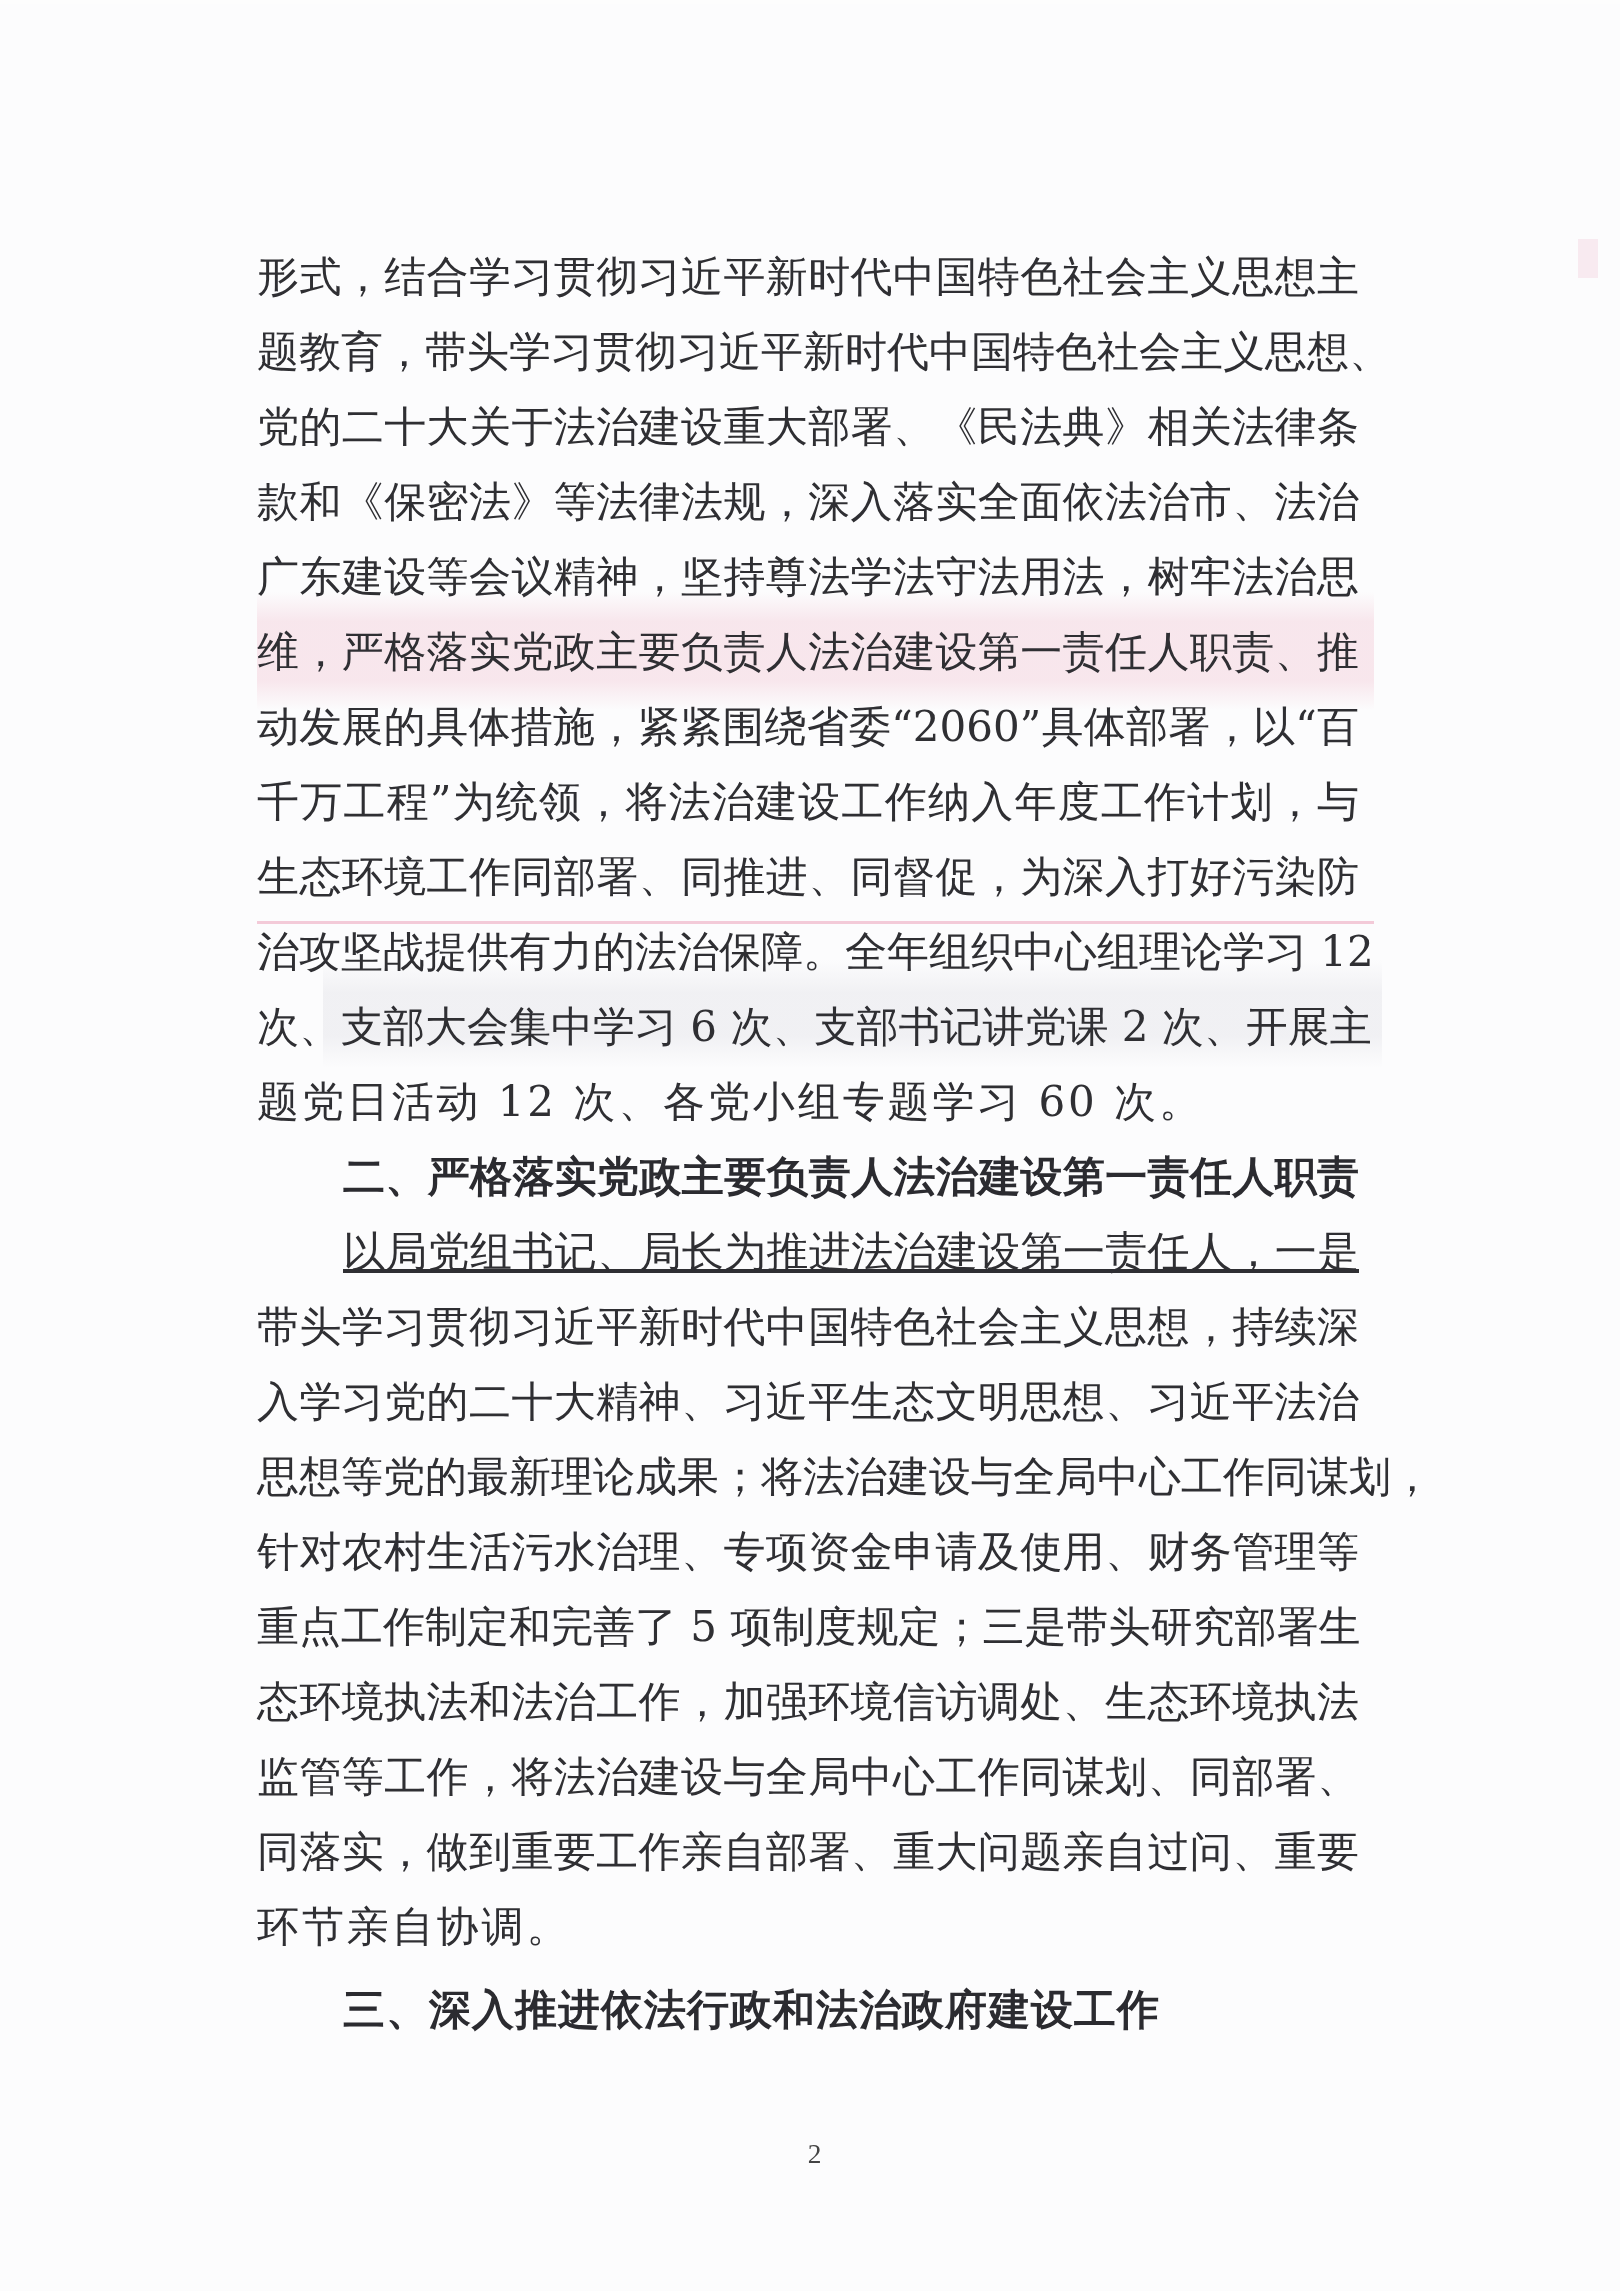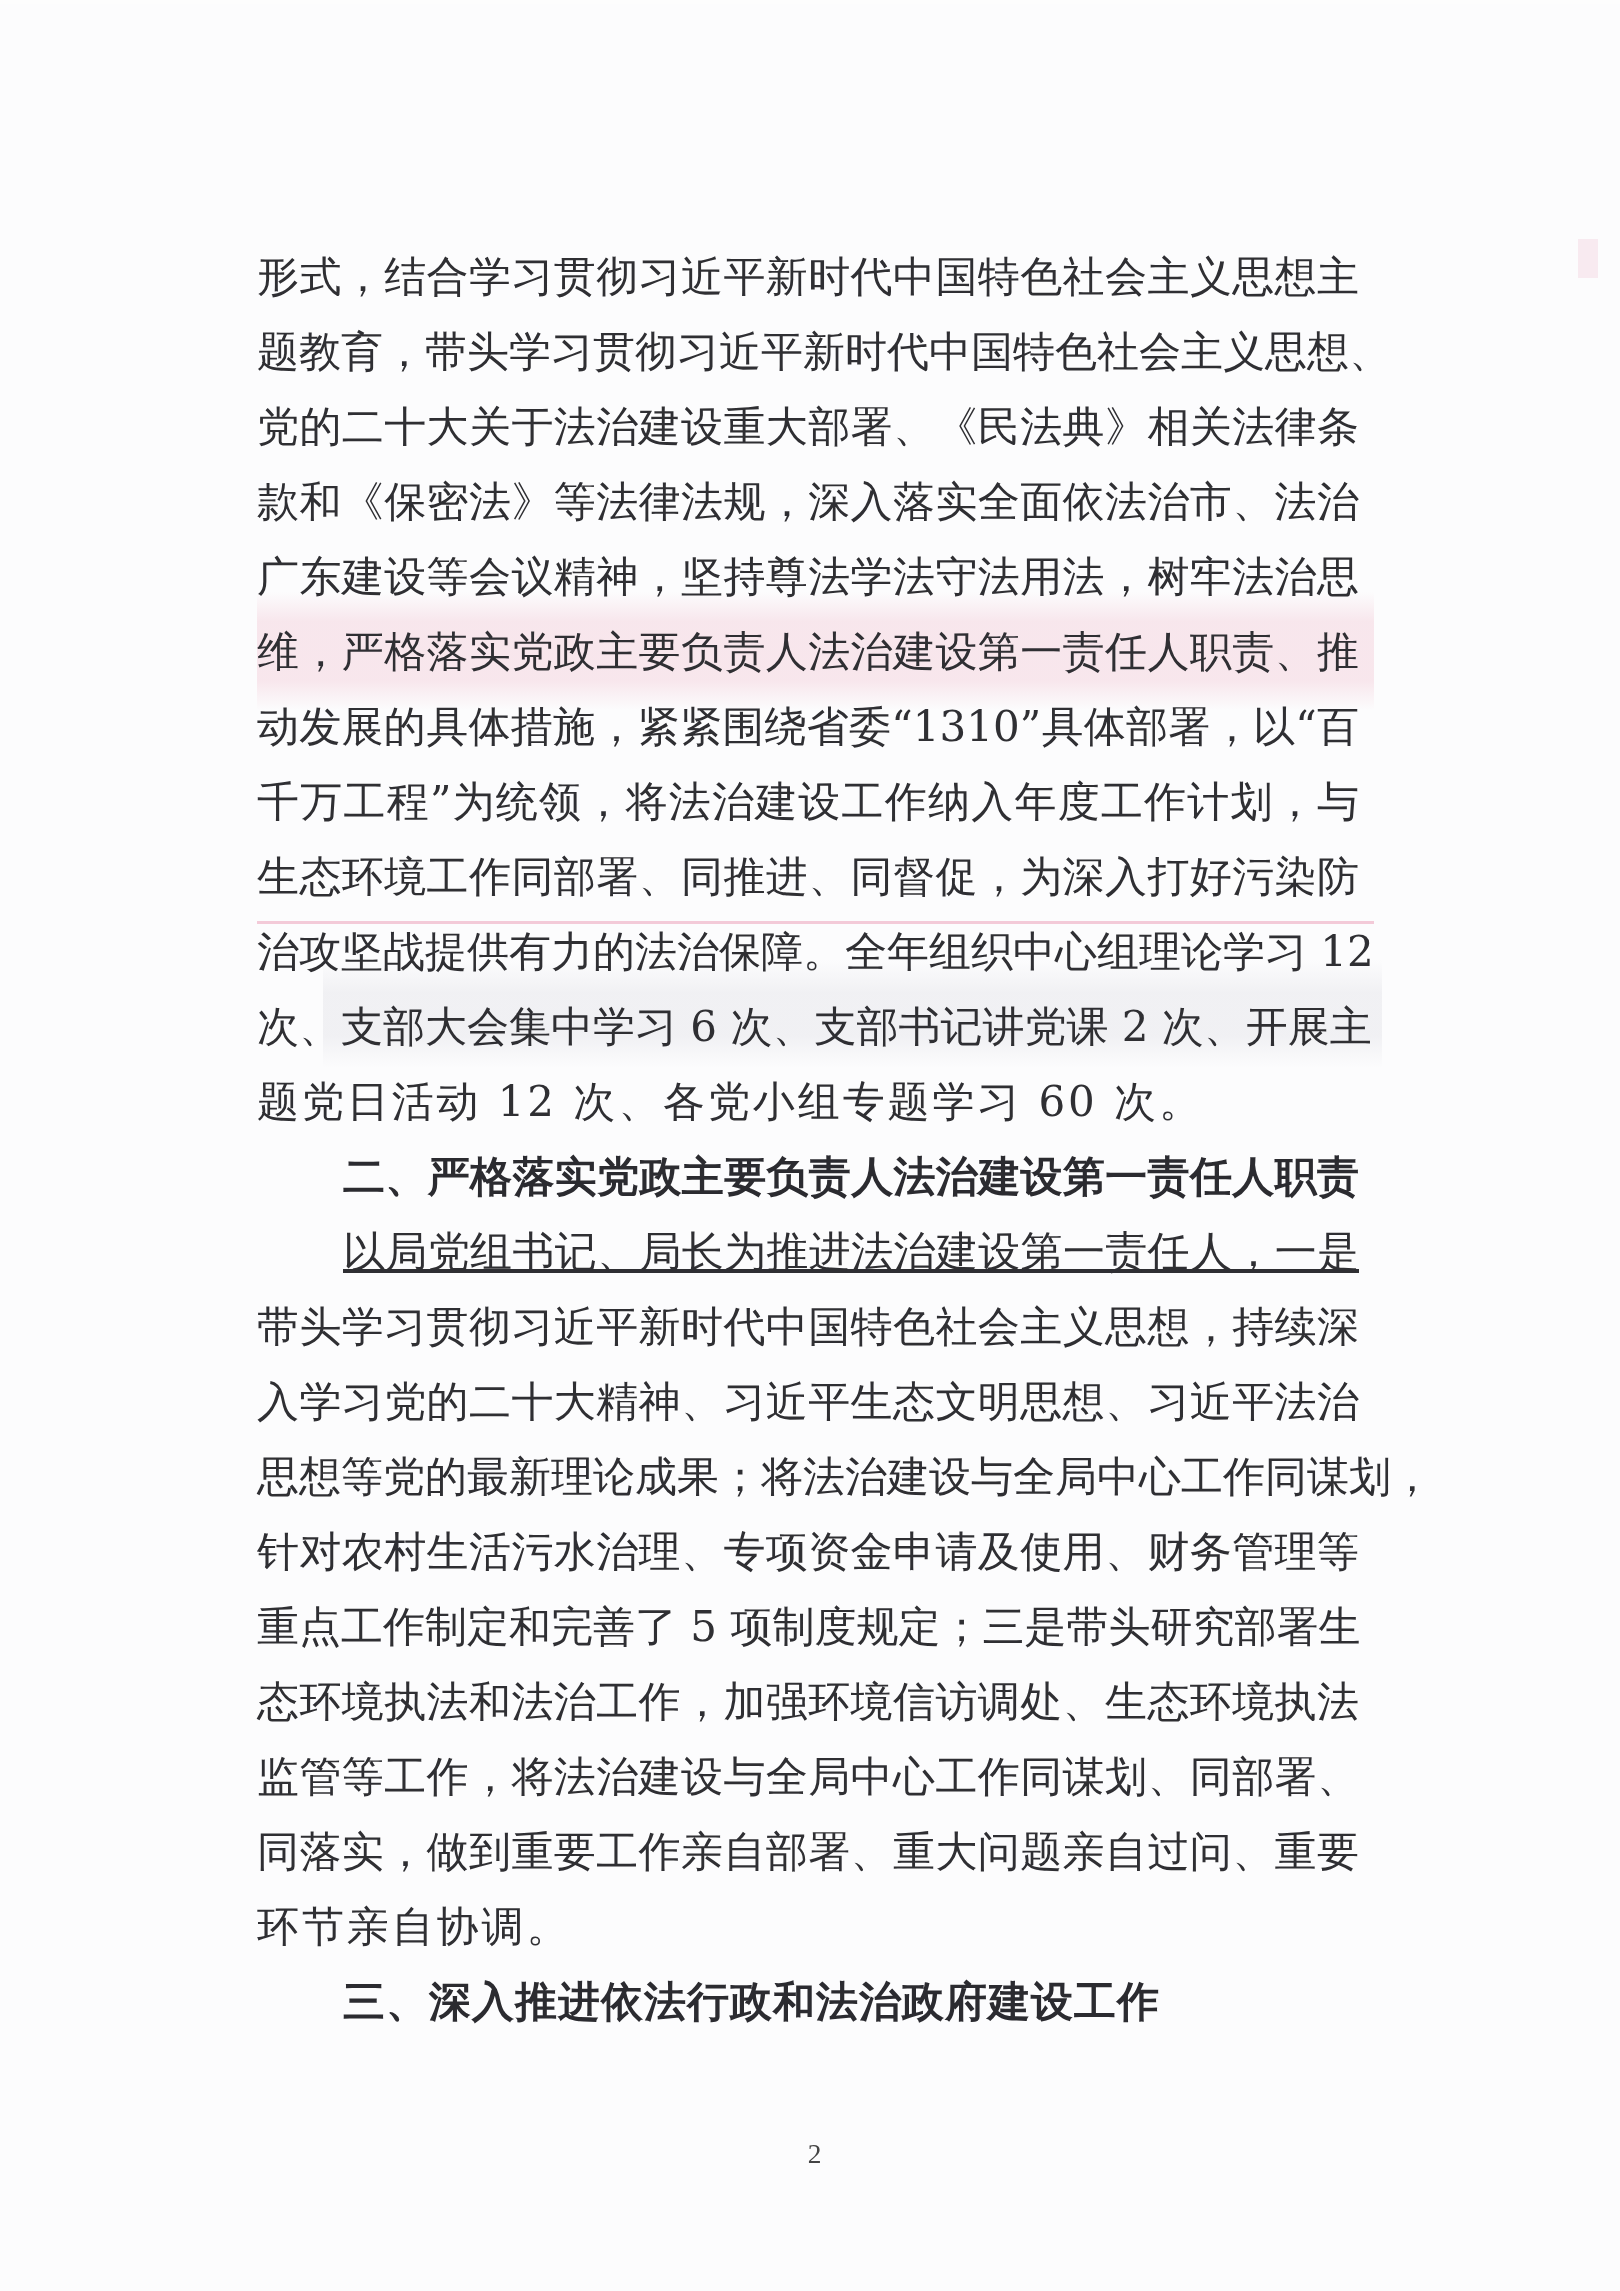--- a/index.html
+++ b/index.html
@@ -66,20 +66,21 @@
     font-weight: bold;
     padding-left: 86px;
     color: #2b2b30;
   }
   .line.heading.full {
     text-align-last: justify;
   }
   .line.heading.short {
     text-align-last: left;
     letter-spacing: 1px;
+    margin-top: 8px;
   }
   .line.indent {
     padding-left: 86px;
     text-decoration: underline;
   }
   .page-number {
     position: absolute;
     left: 800px;
     top: 2135px;
     width: 29px;
@@ -101,21 +102,21 @@
 
   <div class="text-block">
 
     <div>
       <div class="line">形式，结合学习贯彻习近平新时代中国特色社会主义思想主</div>
       <div class="line">题教育，带头学习贯彻习近平新时代中国特色社会主义思想、</div>
       <div class="line">党的二十大关于法治建设重大部署、《民法典》相关法律条</div>
       <div class="line">款和《保密法》等法律法规，深入落实全面依法治市、法治</div>
       <div class="line">广东建设等会议精神，坚持尊法学法守法用法，树牢法治思</div>
       <div class="line">维，严格落实党政主要负责人法治建设第一责任人职责、推</div>
-      <div class="line">动发展的具体措施，紧紧围绕省委“1310”具体部署，以“百</div>
+      <div class="line">动发展的具体措施，紧紧围绕省委“2060”具体部署，以“百</div>
       <div class="line">千万工程”为统领，将法治建设工作纳入年度工作计划，与</div>
       <div class="line">生态环境工作同部署、同推进、同督促，为深入打好污染防</div>
       <div class="line">治攻坚战提供有力的法治保障。全年组织中心组理论学习 12</div>
       <div class="line">次、支部大会集中学习 6 次、支部书记讲党课 2 次、开展主</div>
       <div class="line last">题党日活动 12 次、各党小组专题学习 60 次。</div>
     </div>
 
     <div class="line heading full">二、严格落实党政主要负责人法治建设第一责任人职责</div>
     <div>
       <div class="line indent">以局党组书记、局长为推进法治建设第一责任人，一是</div>

